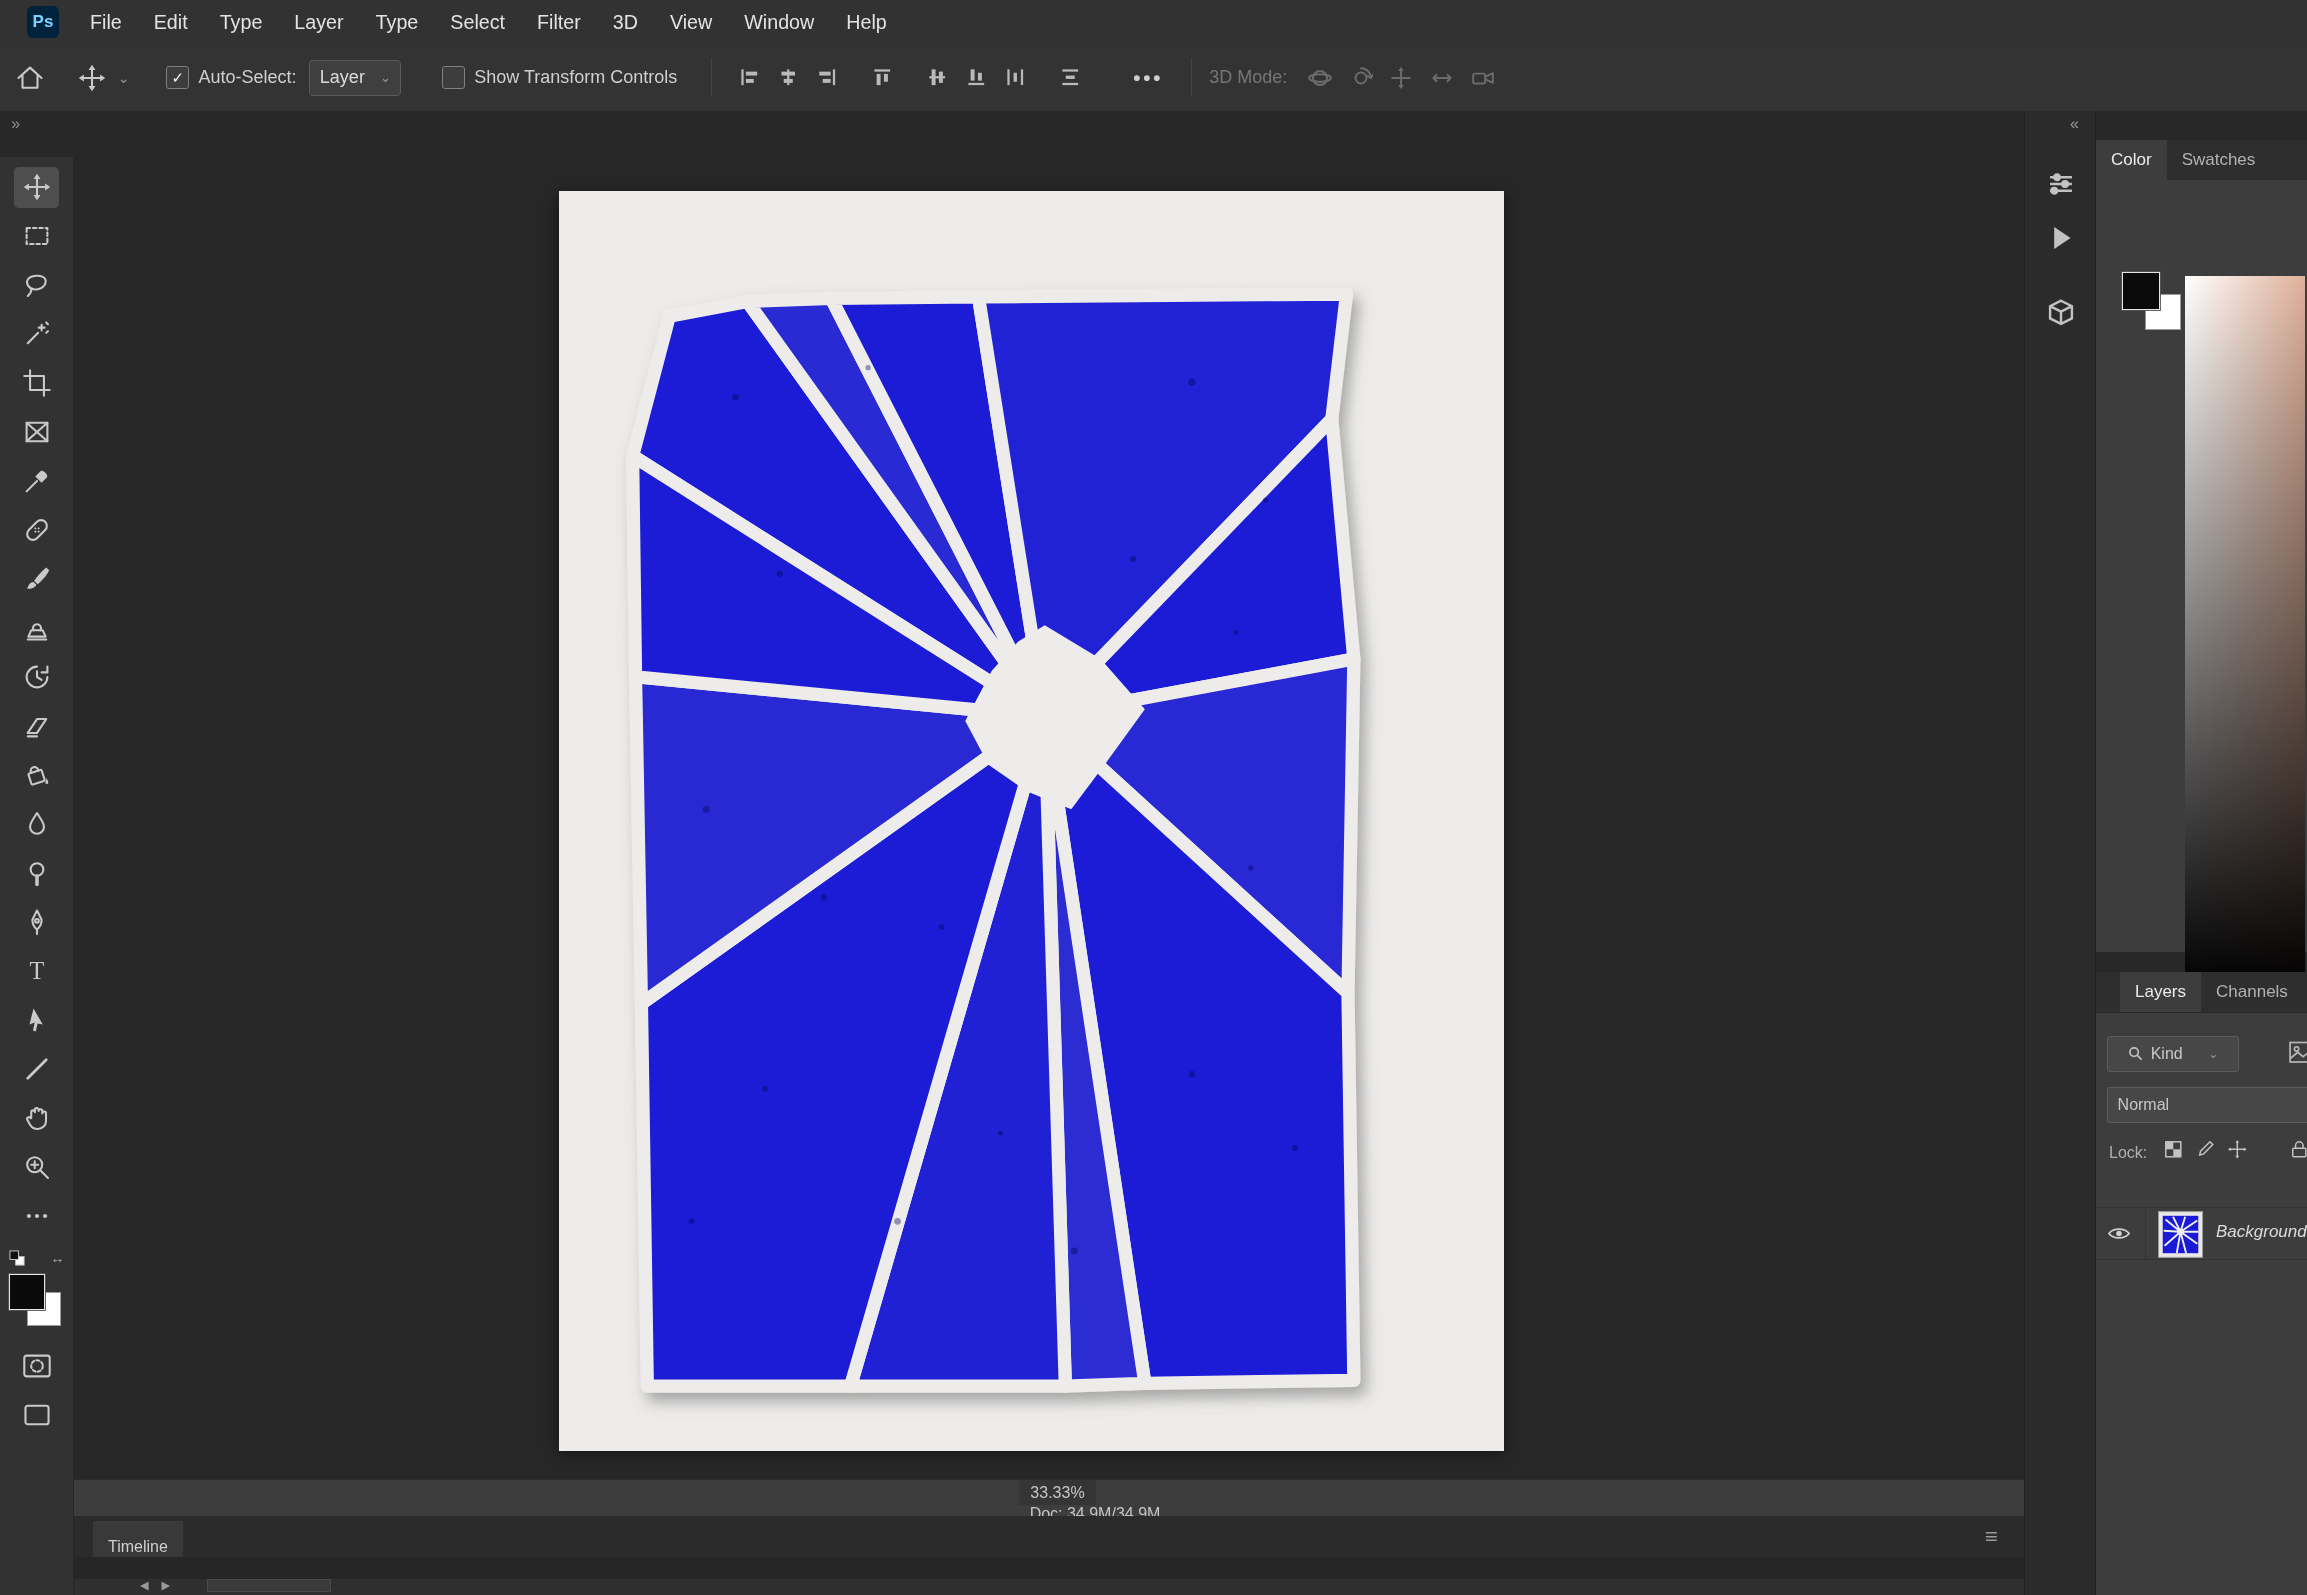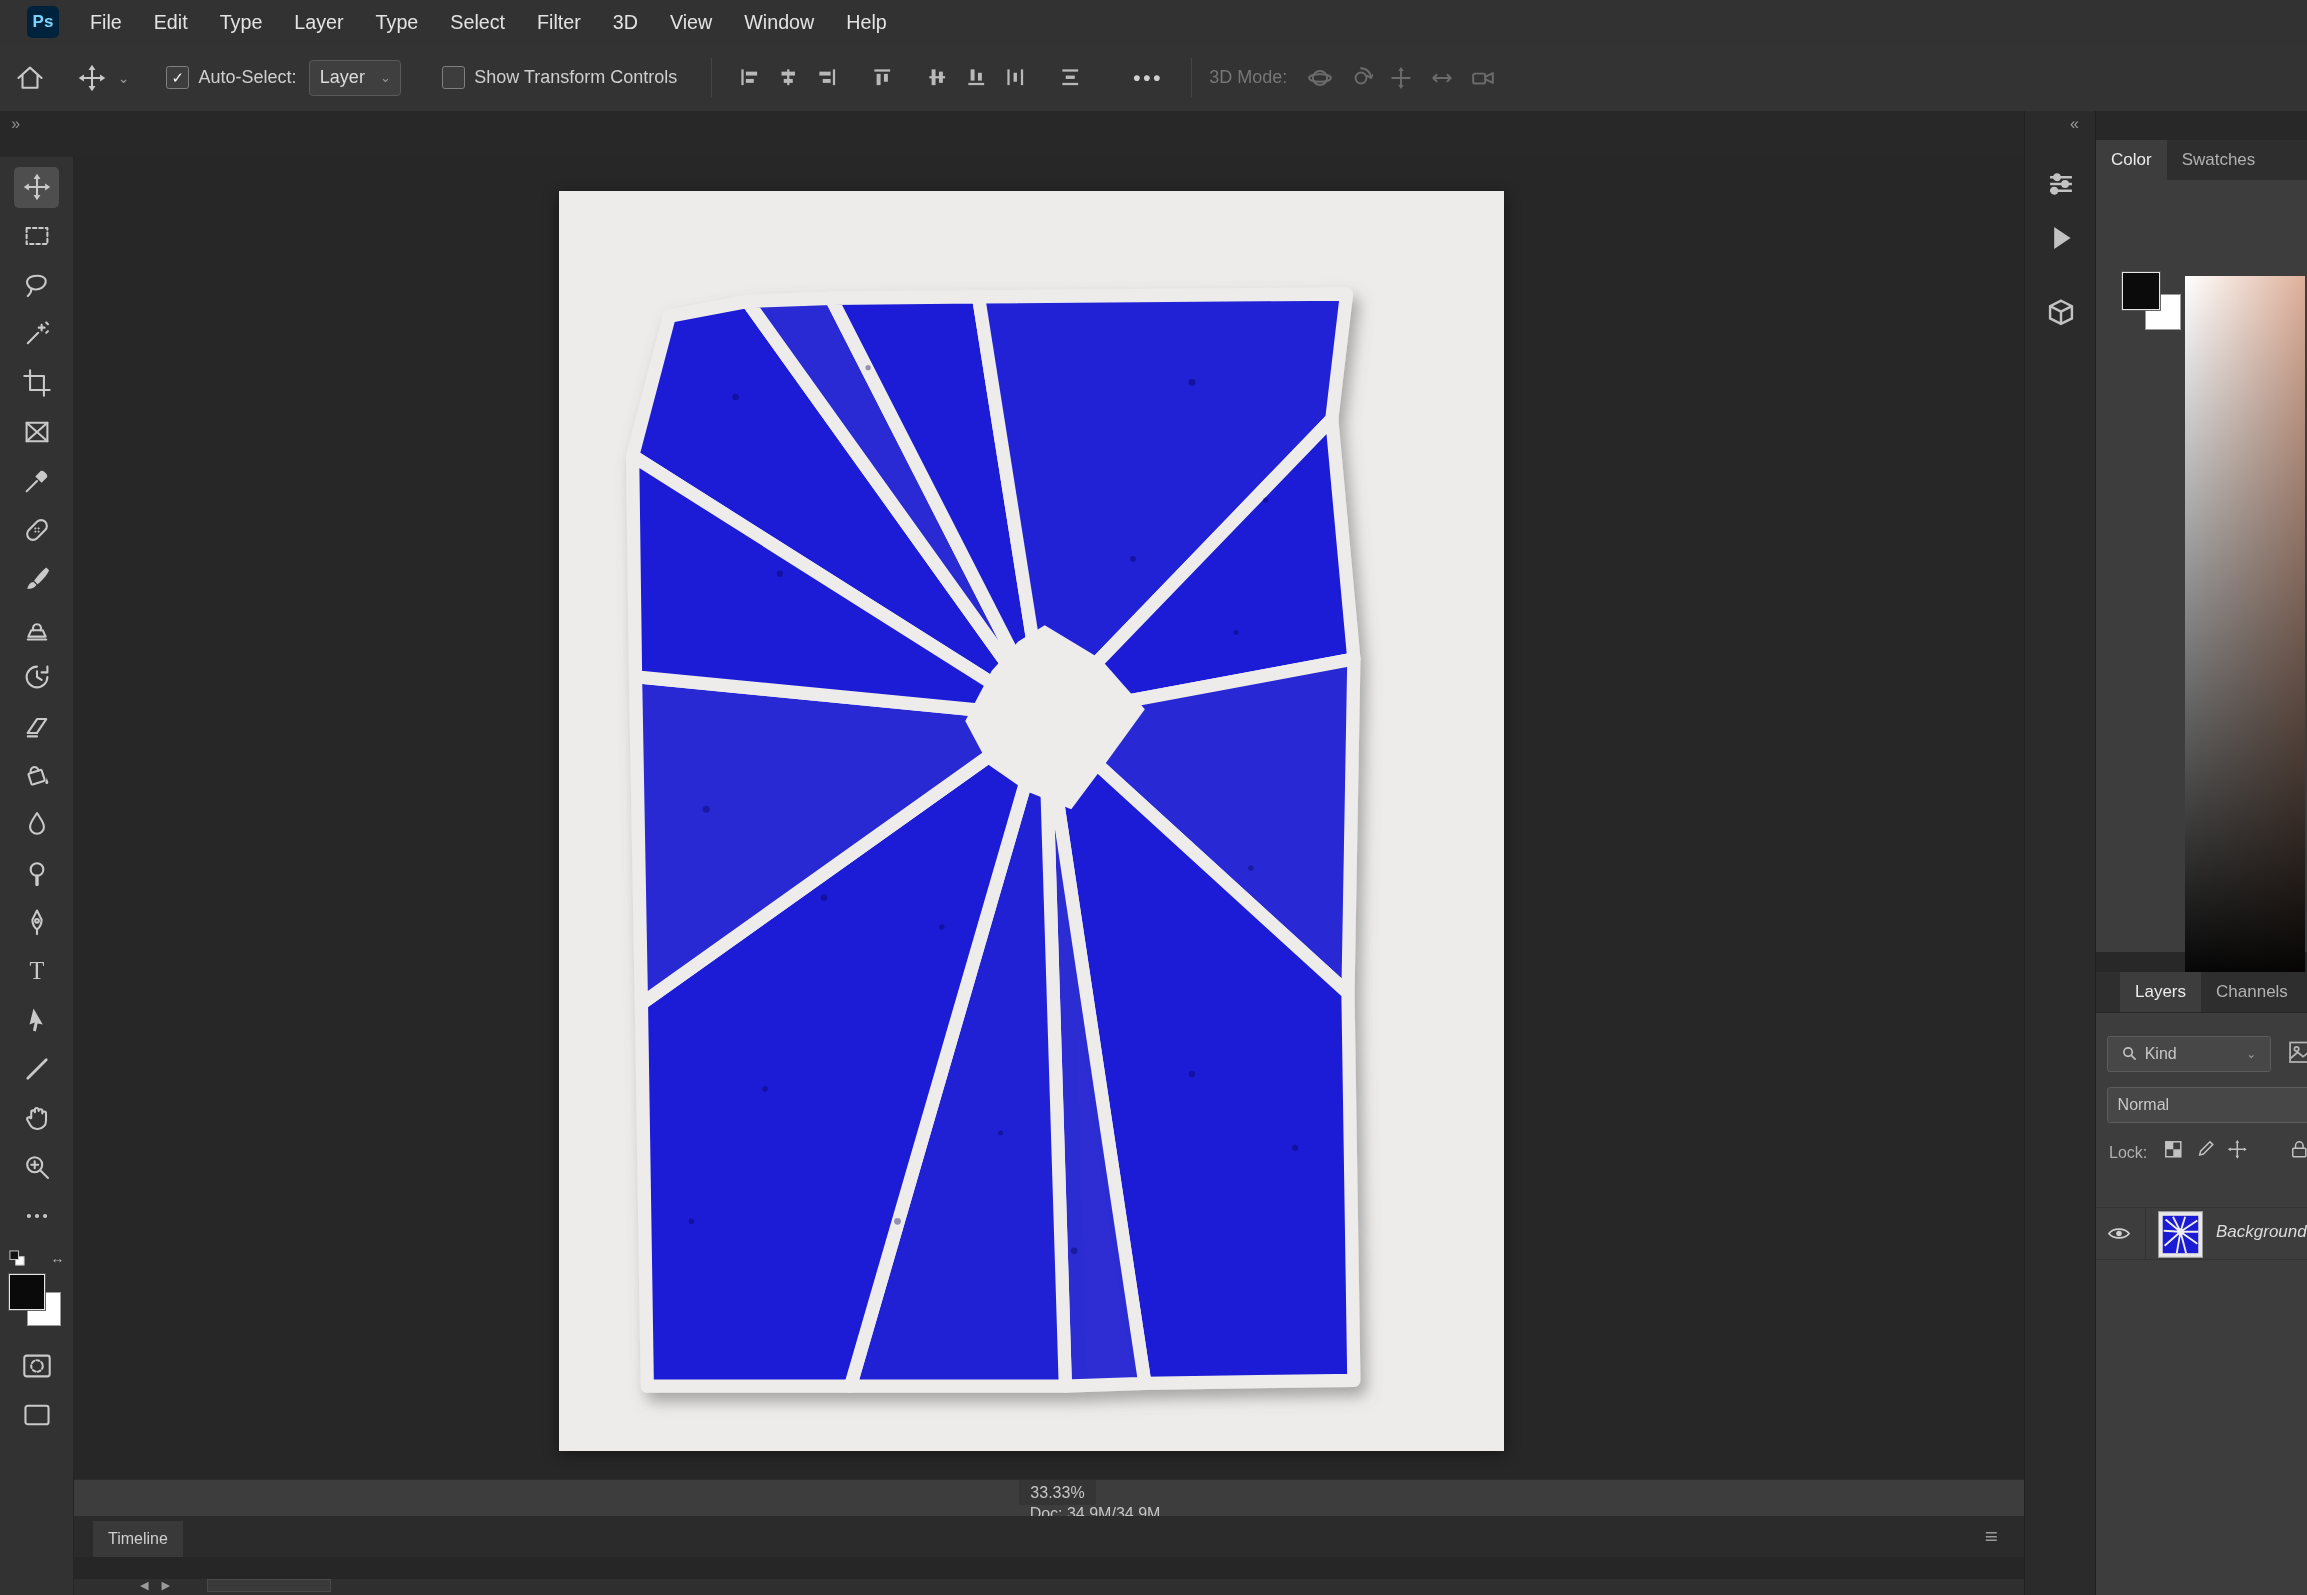--- a/index.html
+++ b/index.html
@@ -40,21 +40,21 @@
   #canvas{left:74px;top:157px;width:1950px;height:1322px;background:#272727;overflow:hidden;}
   #photo{position:absolute;left:485px;top:34px;width:945px;height:1260px;background:#edeceb;
          box-shadow:0 2.8px 15px rgba(0,0,0,.45);}
   
   #statusbar{left:74px;top:1479px;width:1950px;height:37px;background:#3d3d3d;display:flex;align-items:center;
              font-size:16px;color:#c6c6c6;border-top:0.9px solid #2c2c2c;flex-direction:column;}
   .zoom-field{background:#353535;padding:3.7px 11.2px;margin-left:17px;}
   
   #tl-head{left:74px;top:1516px;width:1950px;height:41px;background:#2b2b2b;}
   .tl-tab{position:absolute;left:19px;top:4.7px;height:37px;background:#393939;display:flex;align-items:center;
-          padding:0 15px;font-size:16px;color:#cfcfcf;}
+          padding:8px 15px;font-size:16px;color:#cfcfcf;}
   .tl-menu{position:absolute;right:26px;top:7.5px;color:#9a9a9a;font-size:22.5px;}
   #tl-body{left:74px;top:1557px;width:1950px;height:38px;background:#262626;}
   .tl-strip{position:absolute;left:0;bottom:0;width:1950px;height:16px;background:#2f2f2f;display:flex;
             align-items:flex-start;color:#9a9a9a;font-size:11.2px;}
   
   #dock{left:2024px;top:111px;width:71px;height:1485px;background:#2b2b2b;border-left:0.9px solid #222;}
   .dock-ic{position:absolute;left:20.6px;width:30px;height:30px;stroke:#c2c2c2;fill:none;stroke-width:1.8;}
   
   #panels{left:2095px;top:111px;width:213px;height:1485px;background:#282828;overflow:hidden;border-left:0.9px solid #1f1f1f;}
   .ptabs{position:absolute;left:0;width:213px;height:40px;background:#2e2e2e;display:flex;align-items:stretch;font-size:17px;}
@@ -535,21 +535,21 @@
     <div class="gradient" style="left:89px;top:96px;width:120px;height:714px;"></div>
     <div class="grad-cursor" style="left:93px;top:796px;"></div>
   </div>
 
   <div class="ptabs" style="top:861px;background:#2e2e2e;">
     <div class="ptab on" style="margin-left:24px;">Layers</div>
     <div class="ptab">Channels</div>
   </div>
   <div class="pbody" style="top:902px;height:583px;">
 
-    <div class="field" style="position:absolute;left:11.2px;top:22.5px;width:164px;height:36px;padding:0 14px;">
+    <div class="field" style="position:absolute;left:11.2px;top:22.5px;width:132px;height:36px;padding:0 20px;">
       <svg style="width:15px;height:15px;stroke:#c0c0c0;fill:none;stroke-width:1.8;" viewBox="0 0 16 16">
           <circle cx="6.5" cy="6.5" r="4.5"></circle>
           <path d="M10 10 L14.5 14.5"></path>
         </svg>
       <span style="margin-left:7.5px;flex:1;">Kind</span>
       <span style="color:#9a9a9a;font-size:12px;">⌄</span>
     </div>
     <svg style="position:absolute;left:193px;top:28px;width:26px;height:22.5px;stroke:#b5b5b5;fill:none;stroke-width:1.6;" viewBox="0 0 24 20">
         <rect x="1" y="1" width="22" height="18"></rect>
         <circle cx="7" cy="7" r="2"></circle>

